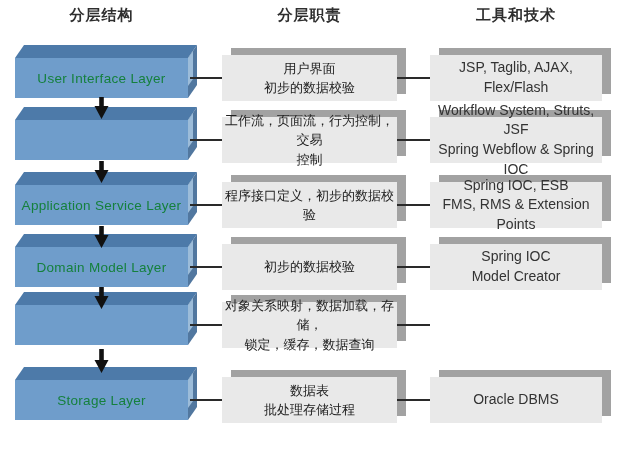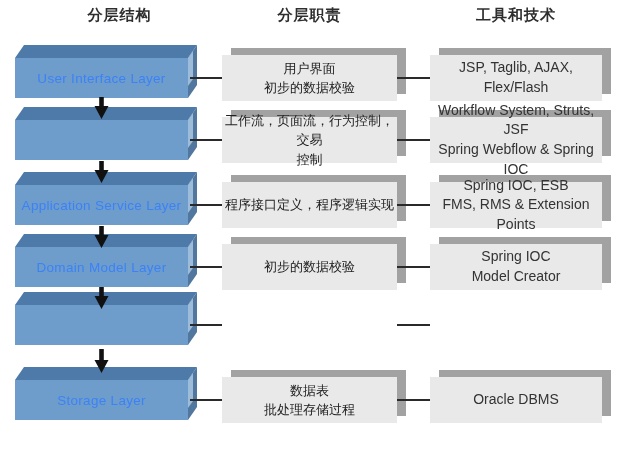--- a/index.html
+++ b/index.html
@@ -4,29 +4,29 @@
 <style>
   html,body{margin:0;padding:0;background:#fff;}
   .canvas{
     position:relative;width:637px;height:452px;background:#fff;
     font-family:"Liberation Sans","DejaVu Sans",sans-serif;overflow:hidden;
   }
   .hdr{
     position:absolute;top:6px;font-size:15px;font-weight:bold;color:#2e2e2e;
     text-align:center;letter-spacing:1px;
   }
-  .hdr1{left:33px;width:173px;}
+  .hdr1{left:15px;width:173px;}
   .hdr2{left:222px;width:175px;}
   .hdr3{left:430px;width:172px;}
 
   .box3d{position:absolute;left:15px;z-index:1;}
   .blabel{
     position:absolute;left:15px;width:173px;height:40px;z-index:2;
     display:flex;align-items:center;justify-content:center;
-    color:#3b82f6;font-size:13.5px;letter-spacing:.3px;
+    color:#15803d;font-size:13.5px;letter-spacing:.3px;
   }
 
   .gbox{position:absolute;height:46px;z-index:1;}
   .gbox-mid{left:222px;width:175px;}
   .gbox-right{left:430px;width:172px;}
   .gshadow{position:absolute;left:9px;top:-7px;width:100%;height:100%;background:var(--gray-shadow,#a2a2a2);}
   .gfront{
     position:absolute;left:0;top:0;width:100%;height:100%;background:var(--gray-front,#e9e9e9);
     display:flex;align-items:center;justify-content:center;text-align:center;white-space:pre-line;
   }
@@ -101,21 +101,21 @@
   <svg class="box3d" style="top:172px" width="183" height="53" viewBox="0 0 183 53">
     <polygon points="0,13 9,0 182,0 173,13" style="fill:var(--box-top,#4d7aa9)"></polygon>
     <polygon points="173,13 182,0 182,40 173,53" style="fill:var(--box-side,#51779f)"></polygon>
     <polygon points="173,13 178,6 178,34 173,41" style="fill:var(--box-side-hi,#9cbcd9)"></polygon>
     <rect x="0" y="13" width="173" height="40" style="fill:var(--box-front,#6f9dcb)"></rect>
   </svg>
   <div class="blabel" style="top:185px">Application Service Layer</div>
   <div class="conn conn-left" style="top:204px"></div>
   <div class="gbox gbox-mid" style="top:182px">
     <div class="gshadow"></div>
-    <div class="gfront duty">程序接口定义，程序逻辑实现</div>
+    <div class="gfront duty">程序接口定义，初步的数据校验</div>
   </div>
   <div class="conn conn-right" style="top:204px"></div>
   <div class="gbox gbox-right" style="top:182px">
     <div class="gshadow"></div>
     <div class="gfront tech">Spring IOC, ESB
 FMS, RMS &amp; Extension Points</div>
   </div>
 
   <div class="arrow" style="top:226px">
     <svg width="15" height="22" viewBox="0 0 15 22">
@@ -148,20 +148,25 @@
       </svg>
   </div>
 
   <svg class="box3d" style="top:292px" width="183" height="53" viewBox="0 0 183 53">
     <polygon points="0,13 9,0 182,0 173,13" style="fill:var(--box-top,#4d7aa9)"></polygon>
     <polygon points="173,13 182,0 182,40 173,53" style="fill:var(--box-side,#51779f)"></polygon>
     <polygon points="173,13 178,6 178,34 173,41" style="fill:var(--box-side-hi,#9cbcd9)"></polygon>
     <rect x="0" y="13" width="173" height="40" style="fill:var(--box-front,#6f9dcb)"></rect>
   </svg>
   <div class="conn conn-left" style="top:324px"></div>
+  <div class="gbox gbox-mid" style="top:302px">
+    <div class="gshadow"></div>
+    <div class="gfront duty">对象关系映射，数据加载，存储，
+锁定，缓存，数据查询</div>
+  </div>
   <div class="conn conn-right" style="top:324px"></div>
 
   <div class="arrow" style="top:349px">
     <svg width="15" height="24" viewBox="0 0 15 24">
         <polygon points="5.2,0 9.8,0 9.8,11 14.5,11 7.5,24 0.5,11 5.2,11" style="fill:var(--arrow,#111)"></polygon>
       </svg>
   </div>
 
   <svg class="box3d" style="top:367px" width="183" height="53" viewBox="0 0 183 53">
     <polygon points="0,13 9,0 182,0 173,13" style="fill:var(--box-top,#4d7aa9)"></polygon>

